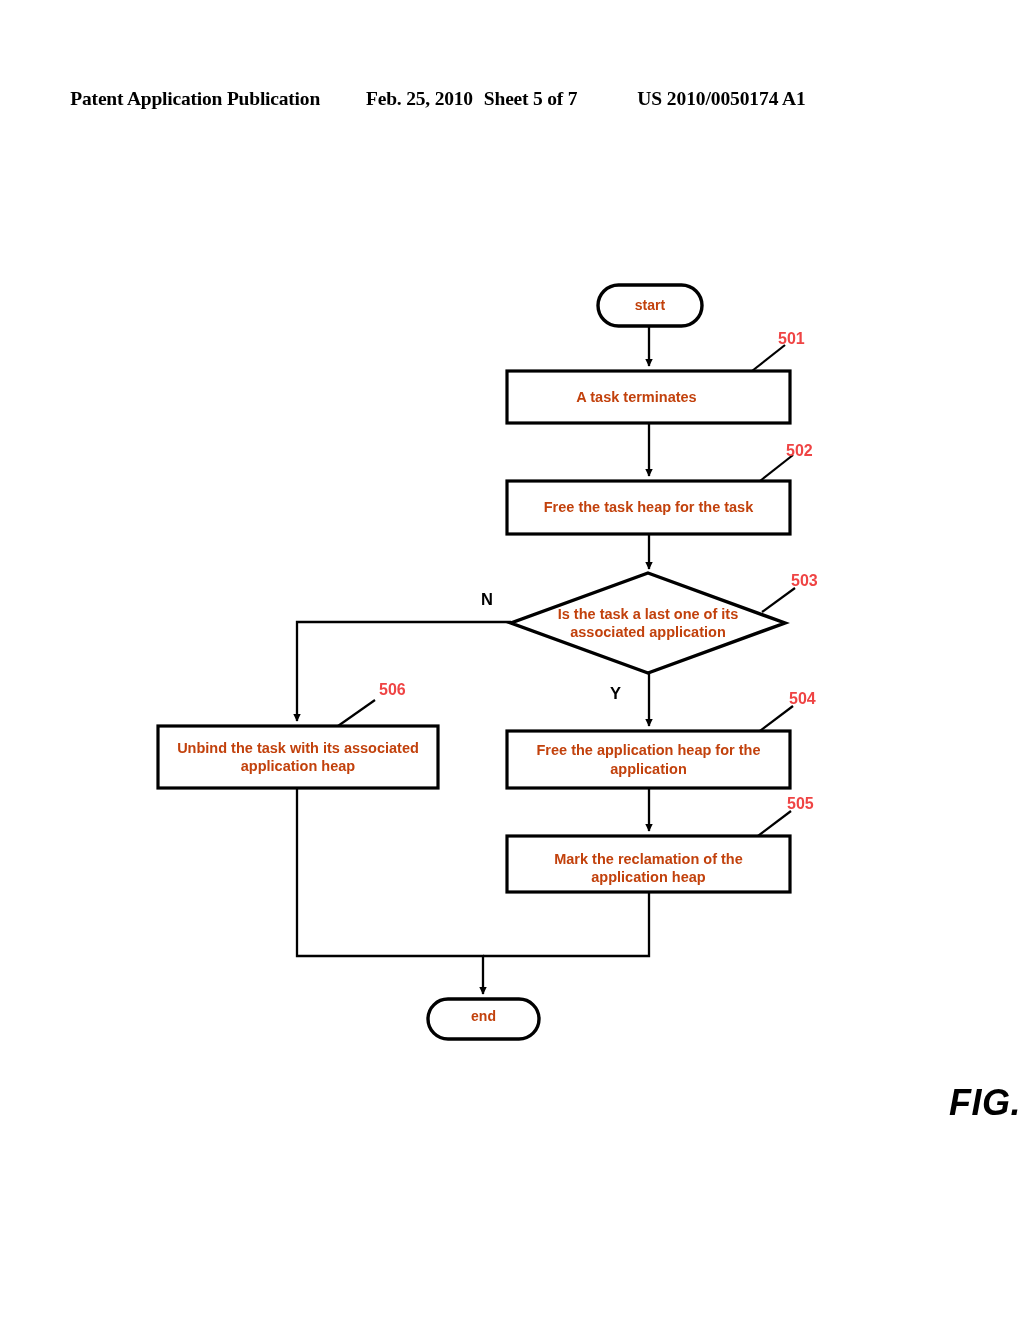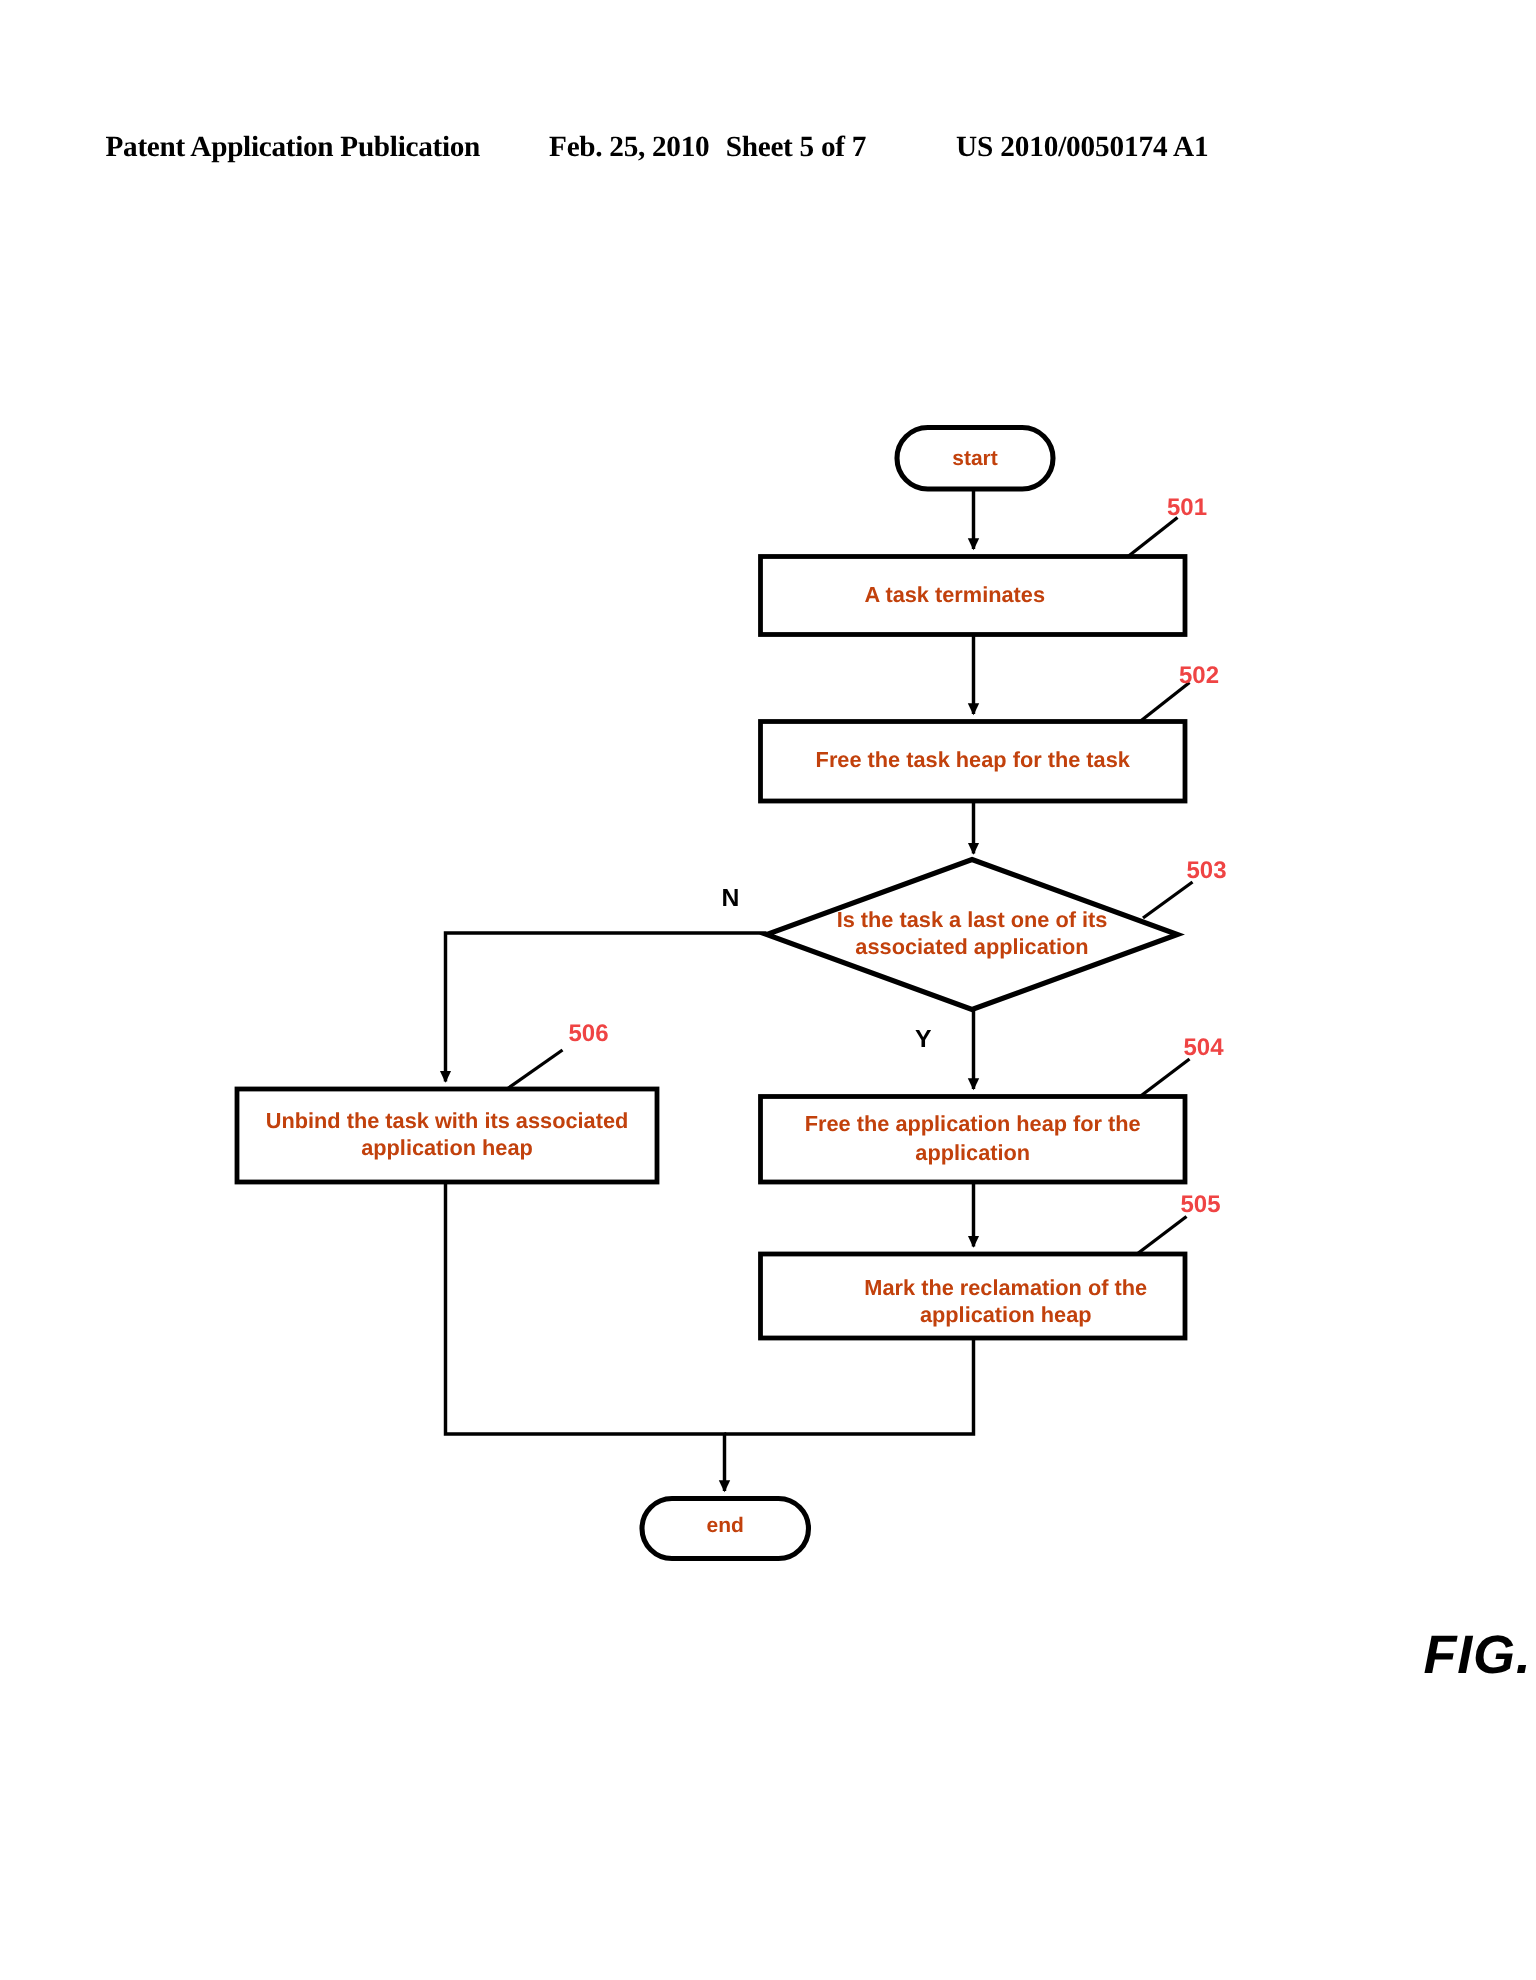--- a/index.html
+++ b/index.html
@@ -159,21 +159,21 @@
 <div class="node-label" style="left:507px; top:371px; width:259px; height:52px;border-radius:16px;">A task terminates</div>
 
 <div class="node-label" style="left:507px; top:481px; width:283px; height:53px;">Free the task heap for the task</div>
 
 <div class="node-label" style="left:545px; top:596px; width:206px; height:54px;">Is the task a last one of its associated application</div>
 
 <div class="node-label" style="left:158px; top:726px; width:280px; height:62px;">Unbind the task with its associated application heap</div>
 
 <div class="node-label" style="left:507px; top:731px; width:283px; height:57px;">Free the application heap for the application</div>
 
-<div class="node-label" style="left:529px; top:836px; width:283px; height:64px;">Mark the reclamation of the application heap</div>
+<div class="node-label" style="left:507px; top:836px; width:283px; height:64px;">Mark the reclamation of the application heap</div>
 
 <div class="node-label term-label" style="left:428px; top:999px; width:111px; height:36px;border-radius:17px;">end</div>
 
 <div class="ref-num" style="left:778px; top:330px;">501</div>
 <div class="ref-num" style="left:786px; top:442px;">502</div>
 <div class="ref-num" style="left:791px; top:572px;">503</div>
 <div class="ref-num" style="left:379px; top:681px;">506</div>
 <div class="ref-num" style="left:789px; top:690px;">504</div>
 <div class="ref-num" style="left:787px; top:795px;">505</div>
 

